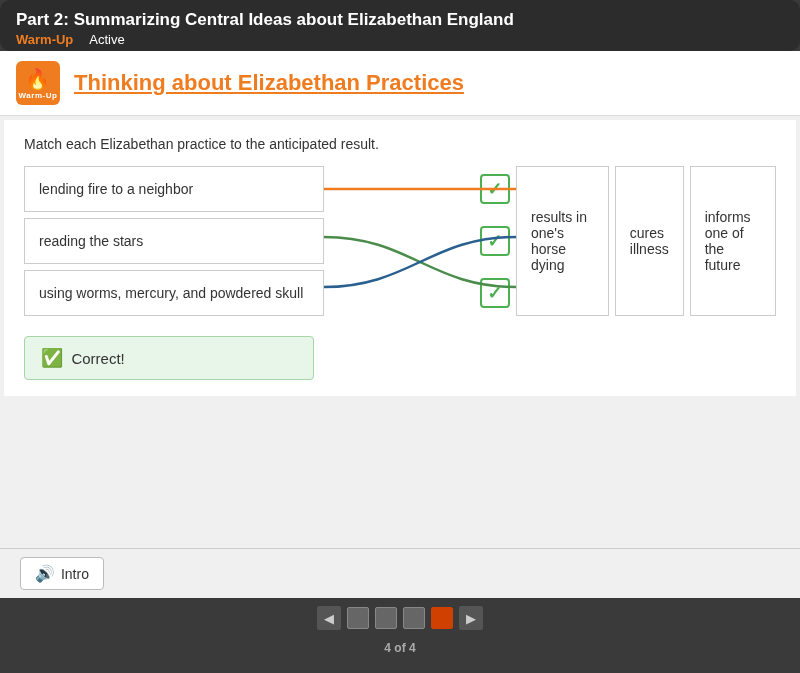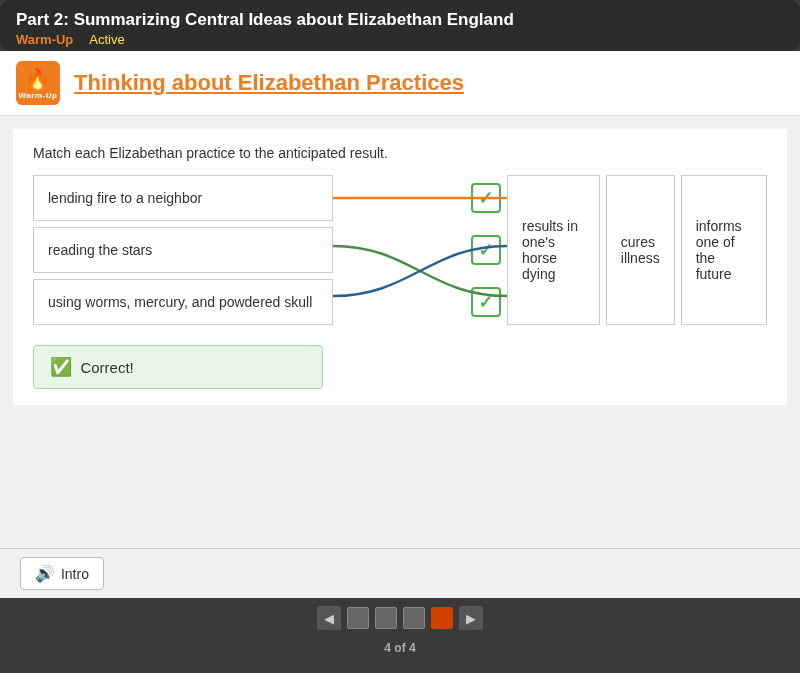--- a/index.html
+++ b/index.html
@@ -26,21 +26,21 @@
     .top-bar-sub {
       font-size: 13px;
       display: flex;
       gap: 16px;
     }
     .top-bar-sub .label-warmup {
       color: #f07c20;
       font-weight: bold;
     }
     .top-bar-sub .label-active {
-      color: #fde047;
+      color: #ffffff;
     }
 
     
     .content-area {
       background: #f0f0f0;
       margin: 0;
       padding: 0;
       height: 497px;
     }
 
@@ -77,21 +77,21 @@
       font-size: 22px;
       font-weight: bold;
       color: #f07c20;
       text-decoration: underline;
     }
 
     
     .card-body {
       background: #fff;
       padding: 16px 20px;
-      margin: 13px;
+      margin: 4px;
     }
     .instructions {
       font-size: 14px;
       color: #333;
       margin-bottom: 14px;
     }
     .left-column {
       display: flex;
       flex-direction: column;
       gap: 6px;

